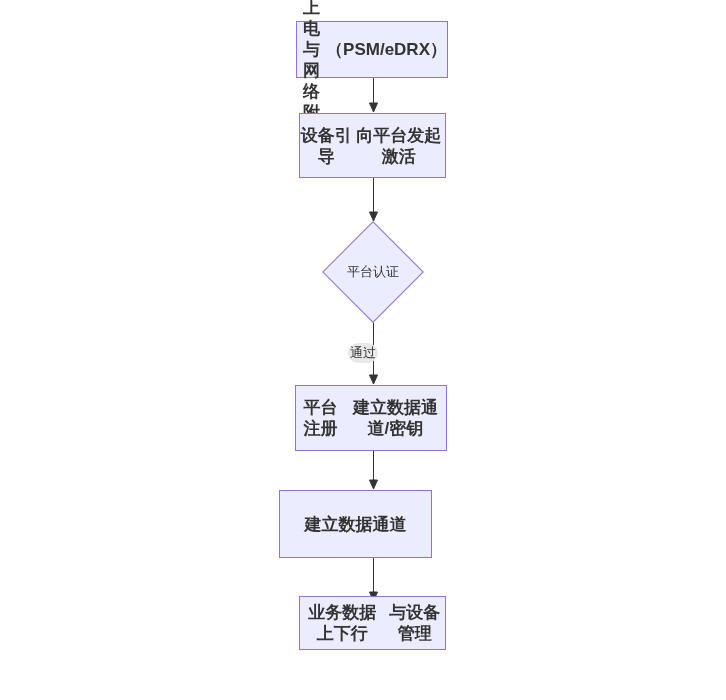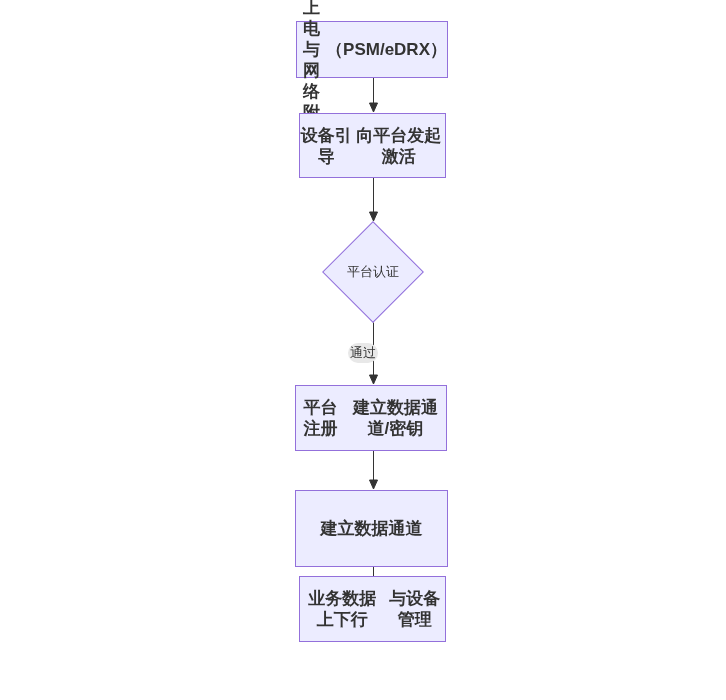--- a/index.html
+++ b/index.html
@@ -72,22 +72,22 @@
     padding: 1px 2px;
     font-size: 13px;
     color: var(--text-color, #333333);
     white-space: nowrap;
     border-radius: 10px;
   }
   
   #node-a { left: 296px; top: 21px;  width: 152px; height: 57px; }
   #node-b { left: 299px; top: 113px; width: 147px; height: 65px; }
   #node-d { left: 295px; top: 385px; width: 152px; height: 66px; }
-  #node-e { left: 295px; top: 490px; width: 153px; height: 77px; }
-  #node-f { left: 299px; top: 576px; width: 147px; height: 66px; }
+  #node-e { left: 279px; top: 490px; width: 153px; height: 68px; }
+  #node-f { left: 299px; top: 596px; width: 147px; height: 54px; }
 </style>
 </head>
 <body style="background: rgb(255, 255, 255);">
 
 <div class="canvas">
 
   <svg class="edge-layer" width="726" height="700" aria-hidden="true">
     <g>
       <line x1="373.5" y1="78" x2="373.5" y2="104"></line>
       <polygon points="373.5,112 369.5,103 377.5,103"></polygon>

